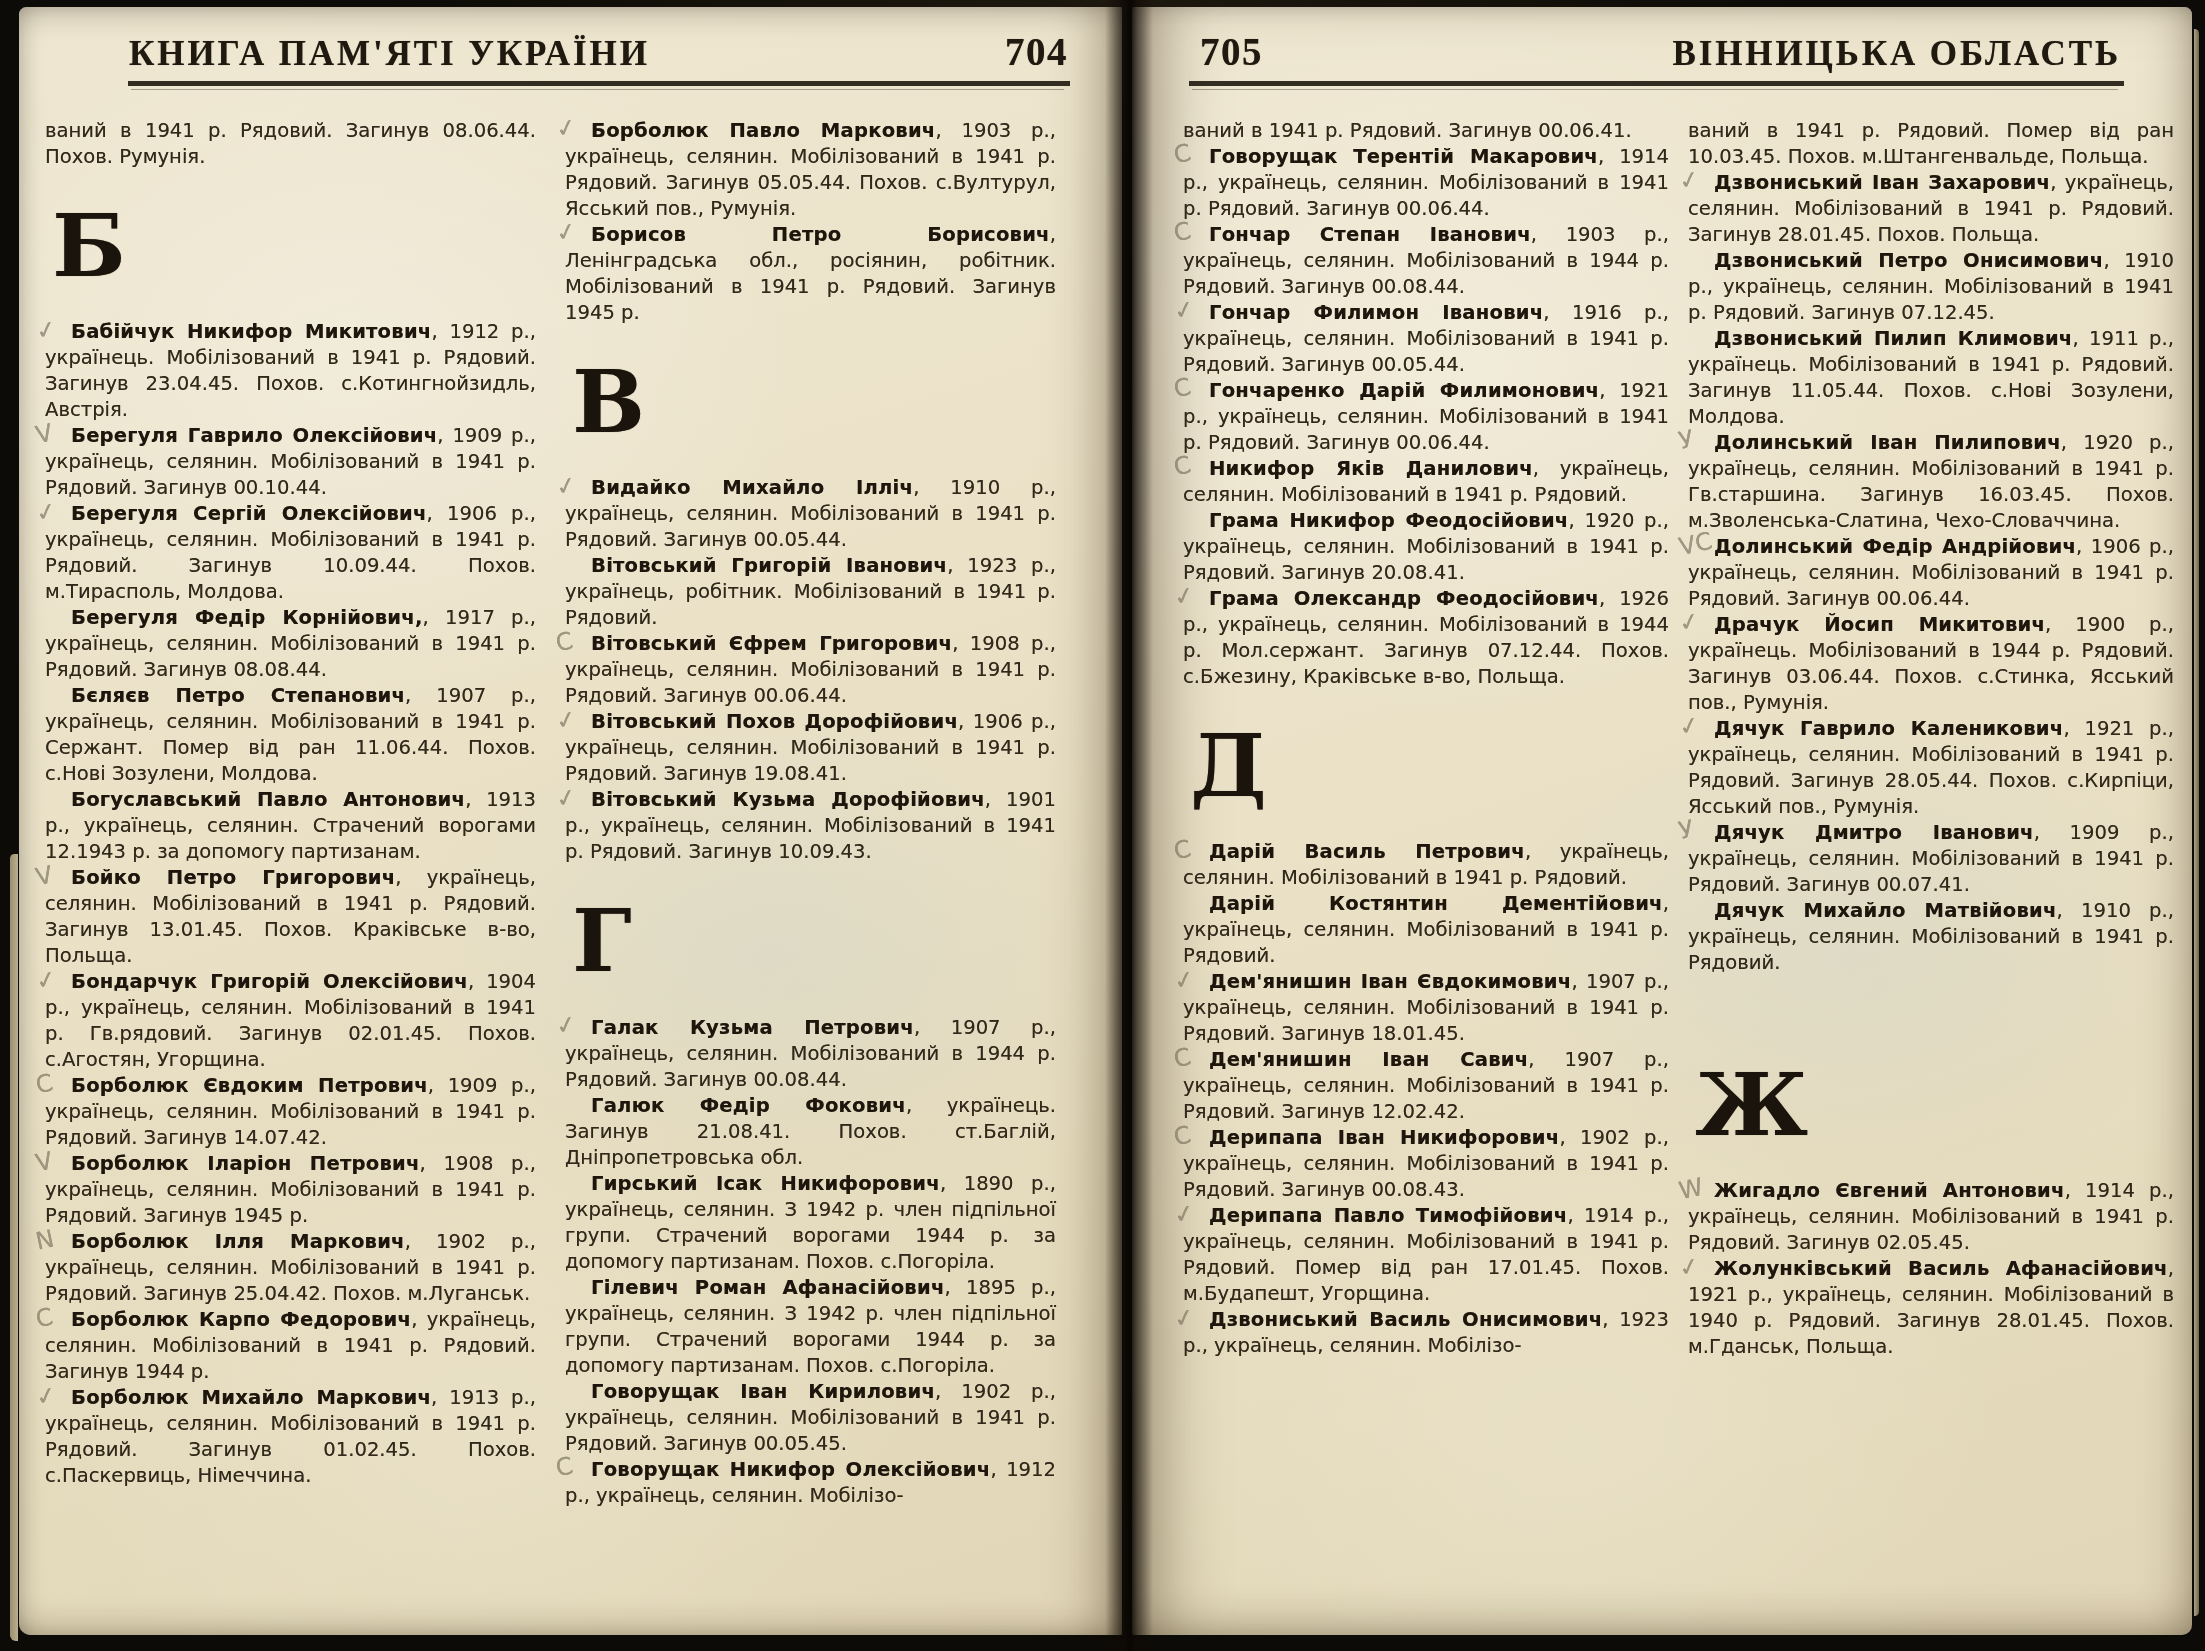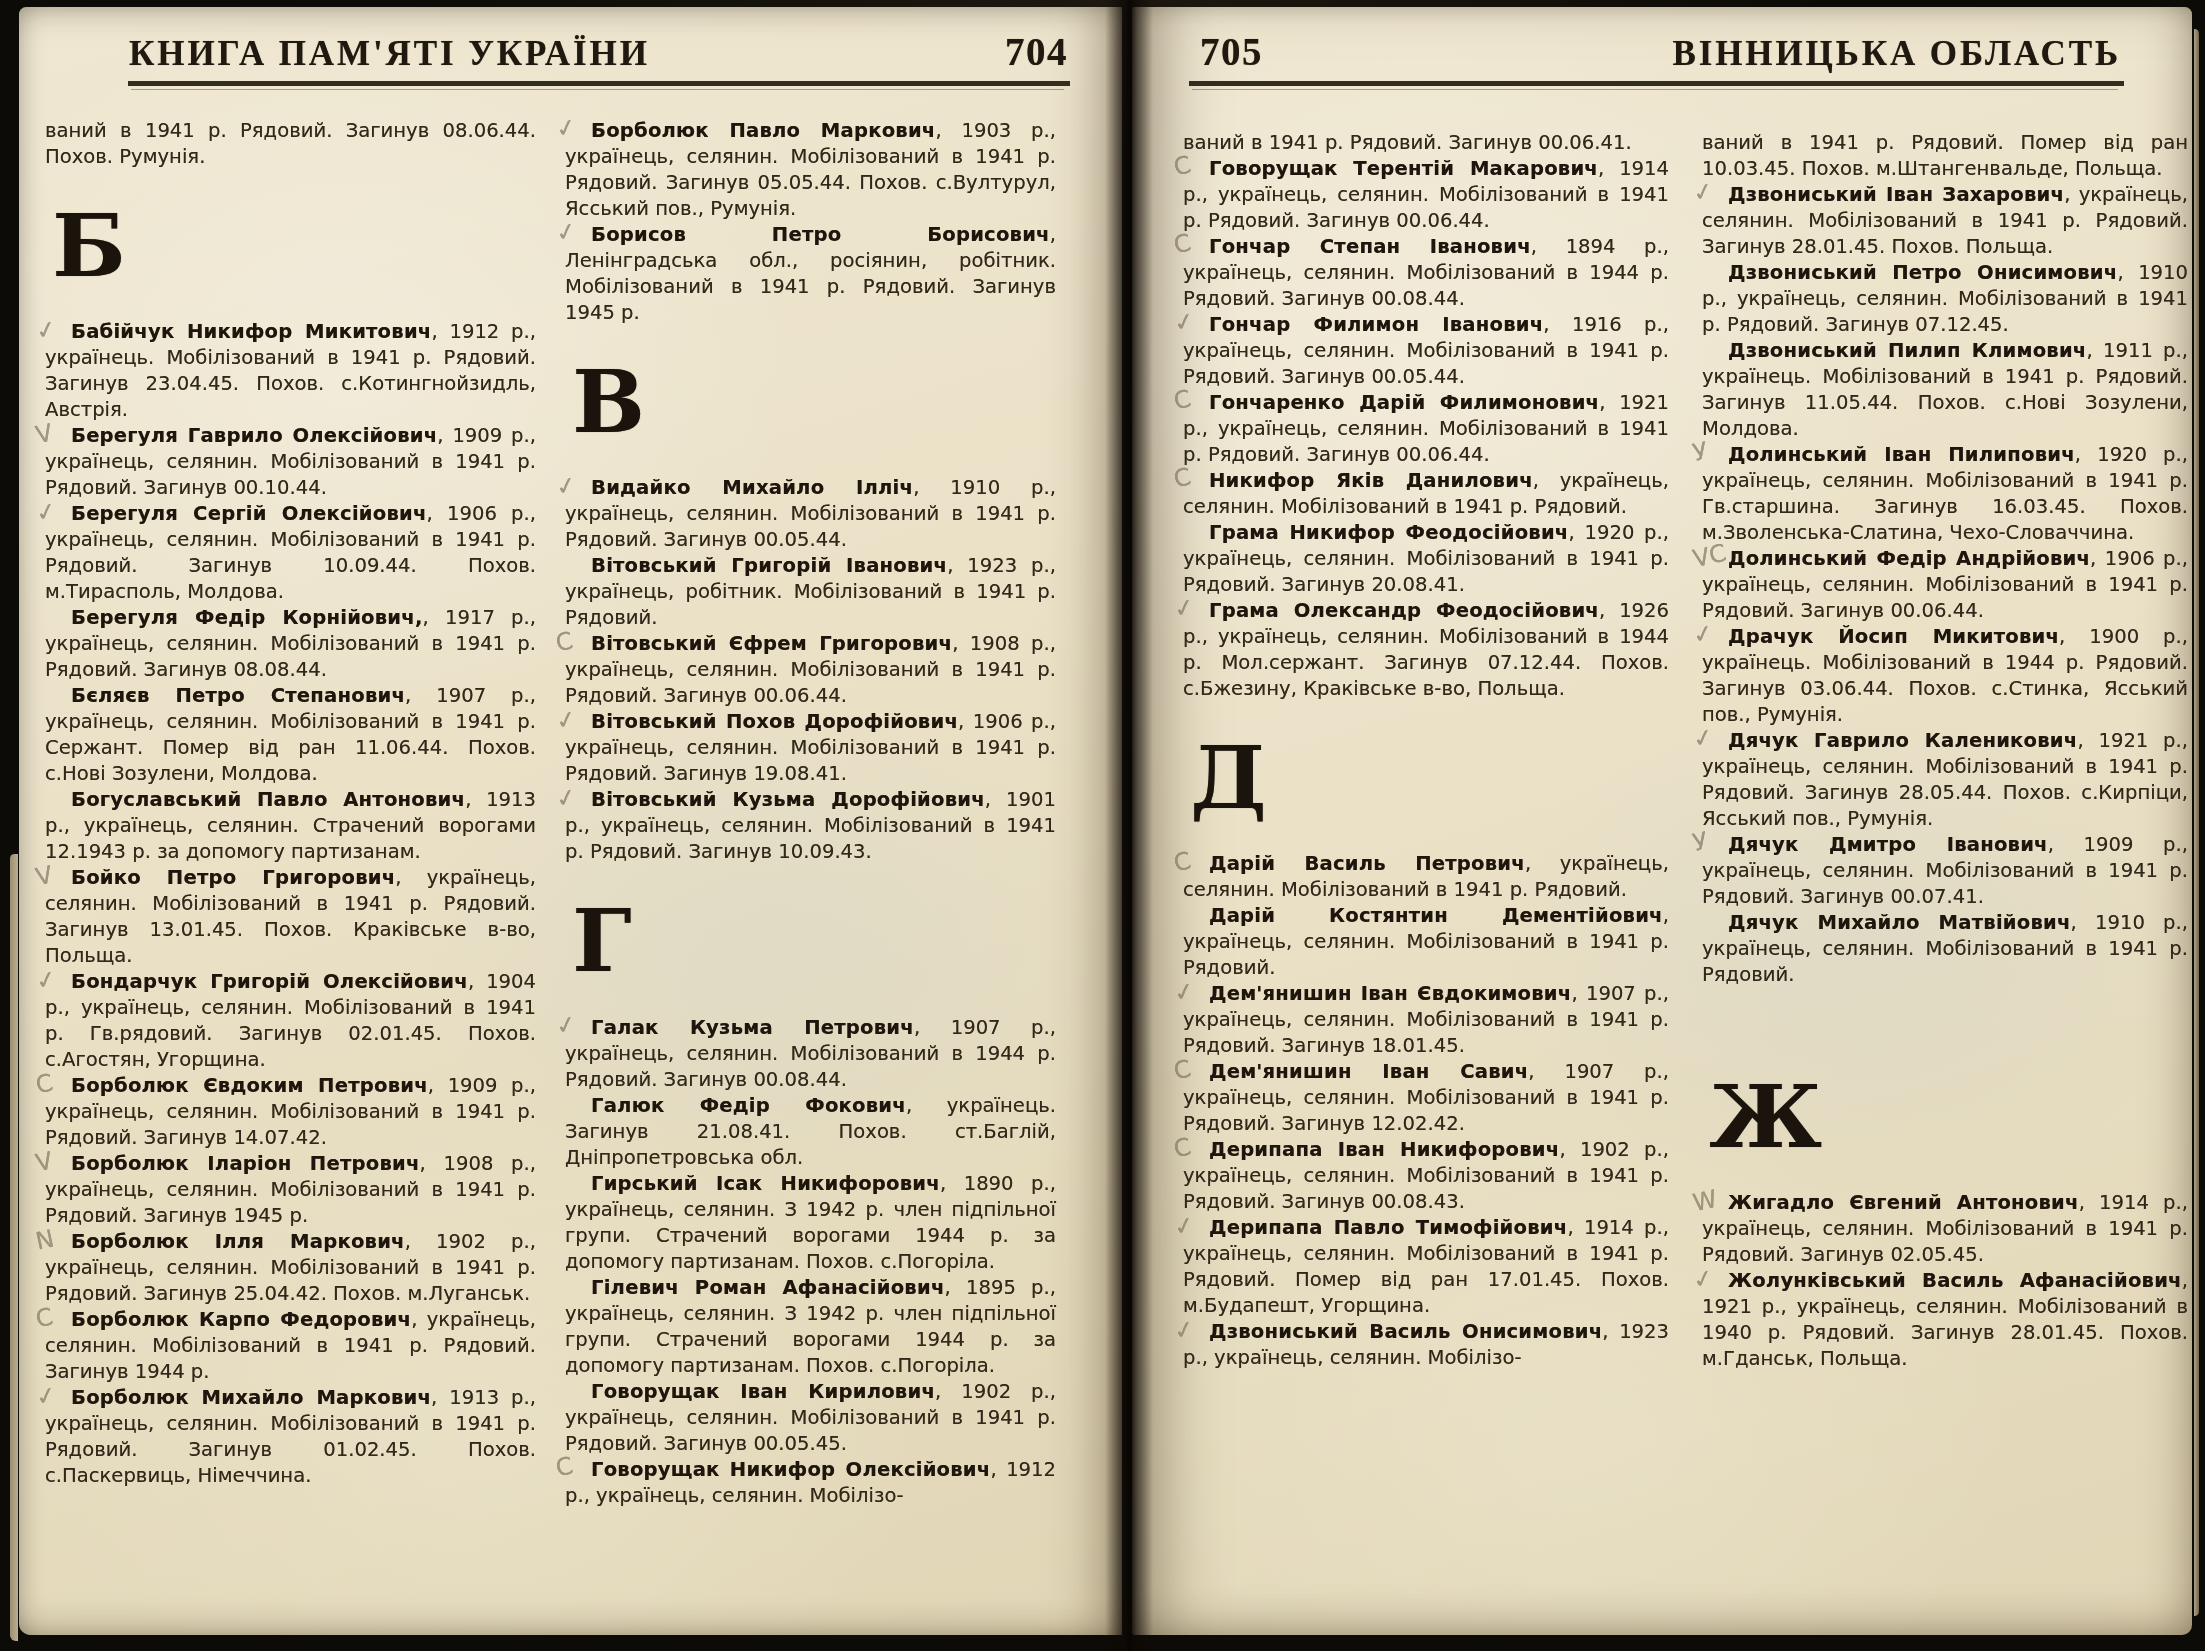--- a/index.html
+++ b/index.html
@@ -54,21 +54,21 @@
   .page.left  .phead{margin:22px 54px 0 110px;}
   .page.right .phead{margin:22px 71px 0 68px;}
   .ptitle{font-size:35px;letter-spacing:2.9px;}
   .pnum{font-size:39px;letter-spacing:1.5px;}
   .rule{height:5.1px;background:#241d12;position:relative;opacity:.92;}
   .rule::after{content:"";position:absolute;left:2.9px;right:5.8px;top:8px;height:1.5px;background:rgba(36,29,19,.4);}
   .page.left  .rule{margin:6.5px 52px 0 109px;}
   .page.right .rule{margin:6.5px 68px 0 57px;}
   .cols{display:flex;}
   .page.left  .cols{padding:32px 0 0 26px;gap:29px;}
-  .page.right .cols{padding:44px 0 0 51px;gap:33px;}
+  .page.right .cols{padding:32px 0 0 51px;gap:19px;}
   .col{
     width:491px;color:#31281a;font-size:19.6px;line-height:26px;
     text-align:justify;text-shadow:0 0 0.5px rgba(45,34,20,.55);
   }
   .page.right .col{width:486px;}
   p{margin:0;position:relative;}
   .entry{text-indent:26px;}
   .cont{text-indent:0;}
   .ename{font-weight:700;color:#1e160d;letter-spacing:0.2px;}
   .letter{
@@ -133,21 +133,21 @@
 <div class="page right">
   <div class="phead">
     <span class="pnum">705</span>
     <span class="ptitle">ВІННИЦЬКА ОБЛАСТЬ</span>
   </div>
   <div class="rule"></div>
   <div class="cols">
     <div class="col">
         <p class="cont">ваний в 1941 р. Рядовий. Загинув 00.06.41.</p>
         <p class="entry"><span class="mark">С</span><b class="ename">Говорущак Терентій Макарович</b><span>, 1914 р., українець, селянин. Мобілізований в 1941 р. Рядовий. Загинув 00.06.44.</span></p>
-        <p class="entry"><span class="mark">С</span><b class="ename">Гончар Степан Іванович</b><span>, 1894 р., українець, селянин. Мобілізований в 1944 р. Рядовий. Загинув 00.08.44.</span></p>
+        <p class="entry"><span class="mark">С</span><b class="ename">Гончар Степан Іванович</b><span>, 1903 р., українець, селянин. Мобілізований в 1944 р. Рядовий. Загинув 00.08.44.</span></p>
         <p class="entry"><span class="mark">✓</span><b class="ename">Гончар Филимон Іванович</b><span>, 1916 р., українець, селянин. Мобілізований в 1941 р. Рядовий. Загинув 00.05.44.</span></p>
         <p class="entry"><span class="mark">С</span><b class="ename">Гончаренко Дарій Филимонович</b><span>, 1921 р., українець, селянин. Мобілізований в 1941 р. Рядовий. Загинув 00.06.44.</span></p>
         <p class="entry"><span class="mark">С</span><b class="ename">Никифор Яків Данилович</b><span>, українець, селянин. Мобілізований в 1941 р. Рядовий.</span></p>
         <p class="entry"><b class="ename">Грама Никифор Феодосійович</b><span>, 1920 р., українець, селянин. Мобілізований в 1941 р. Рядовий. Загинув 20.08.41.</span></p>
         <p class="entry"><span class="mark">✓</span><b class="ename">Грама Олександр Феодосійович</b><span>, 1926 р., українець, селянин. Мобілізований в 1944 р. Мол.сержант. Загинув 07.12.44. Похов. с.Бжезину, Краківське в-во, Польща.</span></p>
         <div class="letter">Д</div>
         <p class="entry"><span class="mark">С</span><b class="ename">Дарій Василь Петрович</b><span>, українець, селянин. Мобілізований в 1941 р. Рядовий.</span></p>
         <p class="entry"><b class="ename">Дарій Костянтин Дементійович</b><span>, українець, селянин. Мобілізований в 1941 р. Рядовий.</span></p>
         <p class="entry"><span class="mark">✓</span><b class="ename">Дем'янишин Іван Євдокимович</b><span>, 1907 р., українець, селянин. Мобілізований в 1941 р. Рядовий. Загинув 18.01.45.</span></p>
         <p class="entry"><span class="mark">С</span><b class="ename">Дем'янишин Іван Савич</b><span>, 1907 р., українець, селянин. Мобілізований в 1941 р. Рядовий. Загинув 12.02.42.</span></p>

